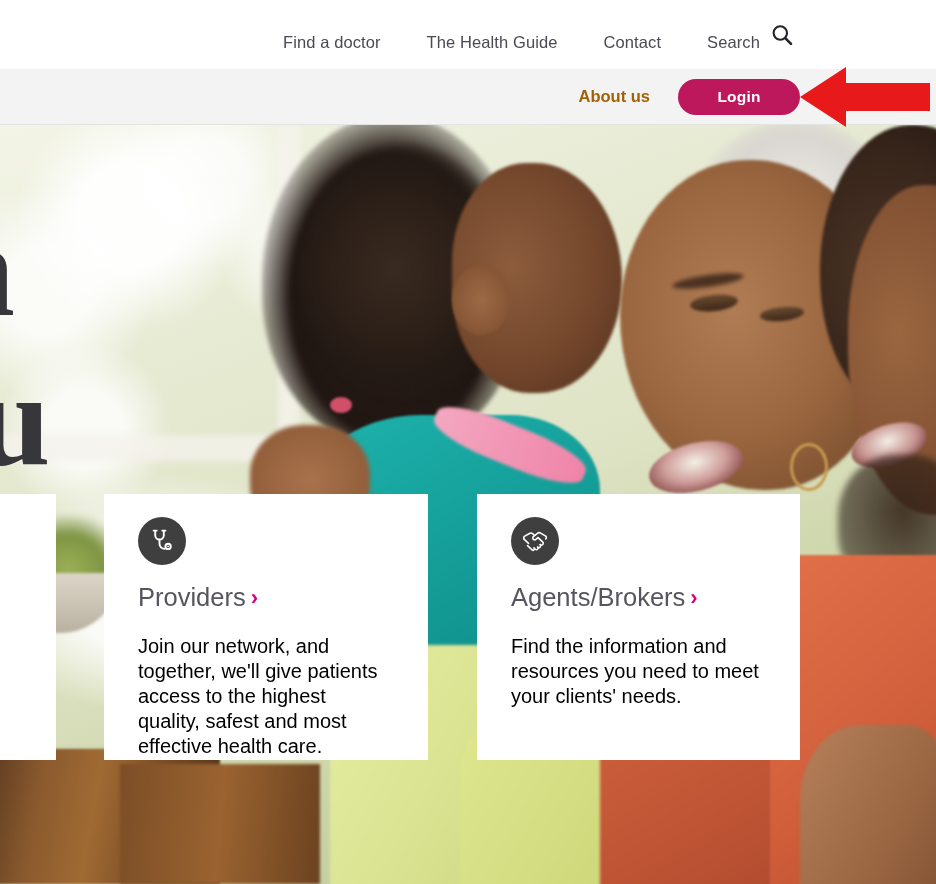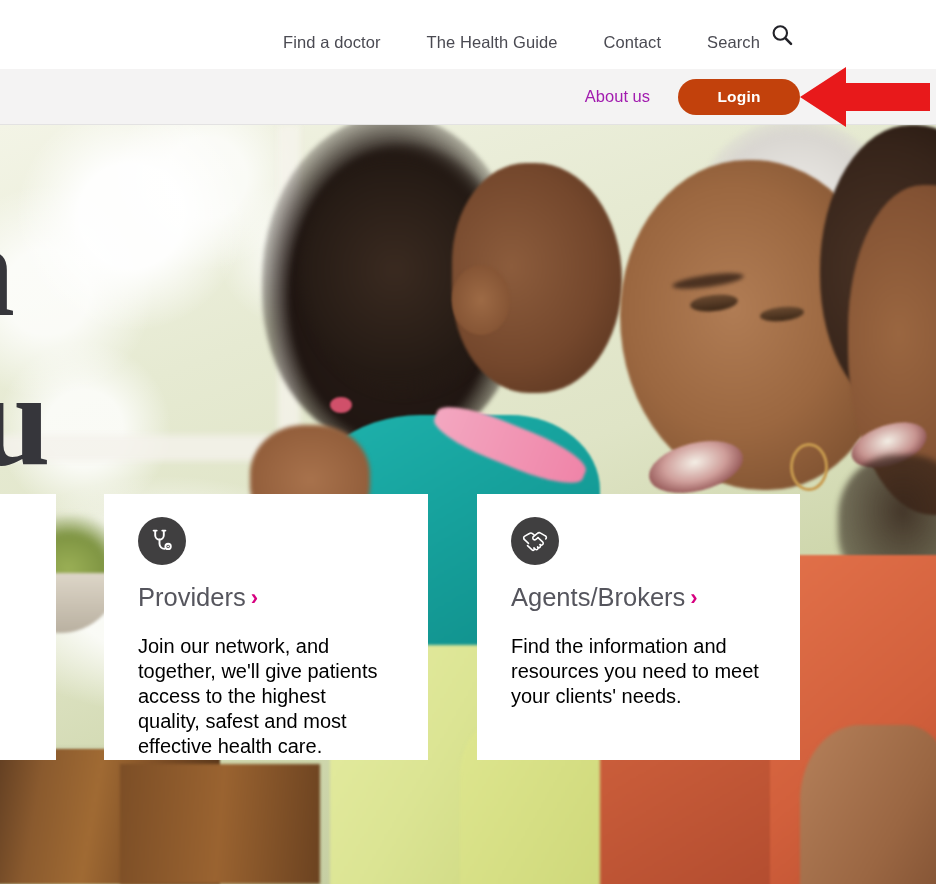--- a/index.html
+++ b/index.html
@@ -69,27 +69,28 @@
     position: absolute;
     right: 136px;
     top: 0;
     height: 55px;
     display: flex;
     align-items: center;
     gap: 18px;
   }
   .aboutus {
     font-size: 16.5px;
-    color: #a21caf;
+    color: #a16207;
     white-space: nowrap;
     cursor: pointer;
     padding-right: 10px;
+    font-weight: bold;
   }
   .login-btn {
-    background: #c2410c;
+    background: #be185d;
     color: #ffffff;
     font-size: 15.5px;
     font-weight: bold;
     border: none;
     border-radius: 999px;
     height: 36px;
     width: 122px;
     cursor: pointer;
     font-family: "Liberation Sans", sans-serif;
     letter-spacing: .2px;

